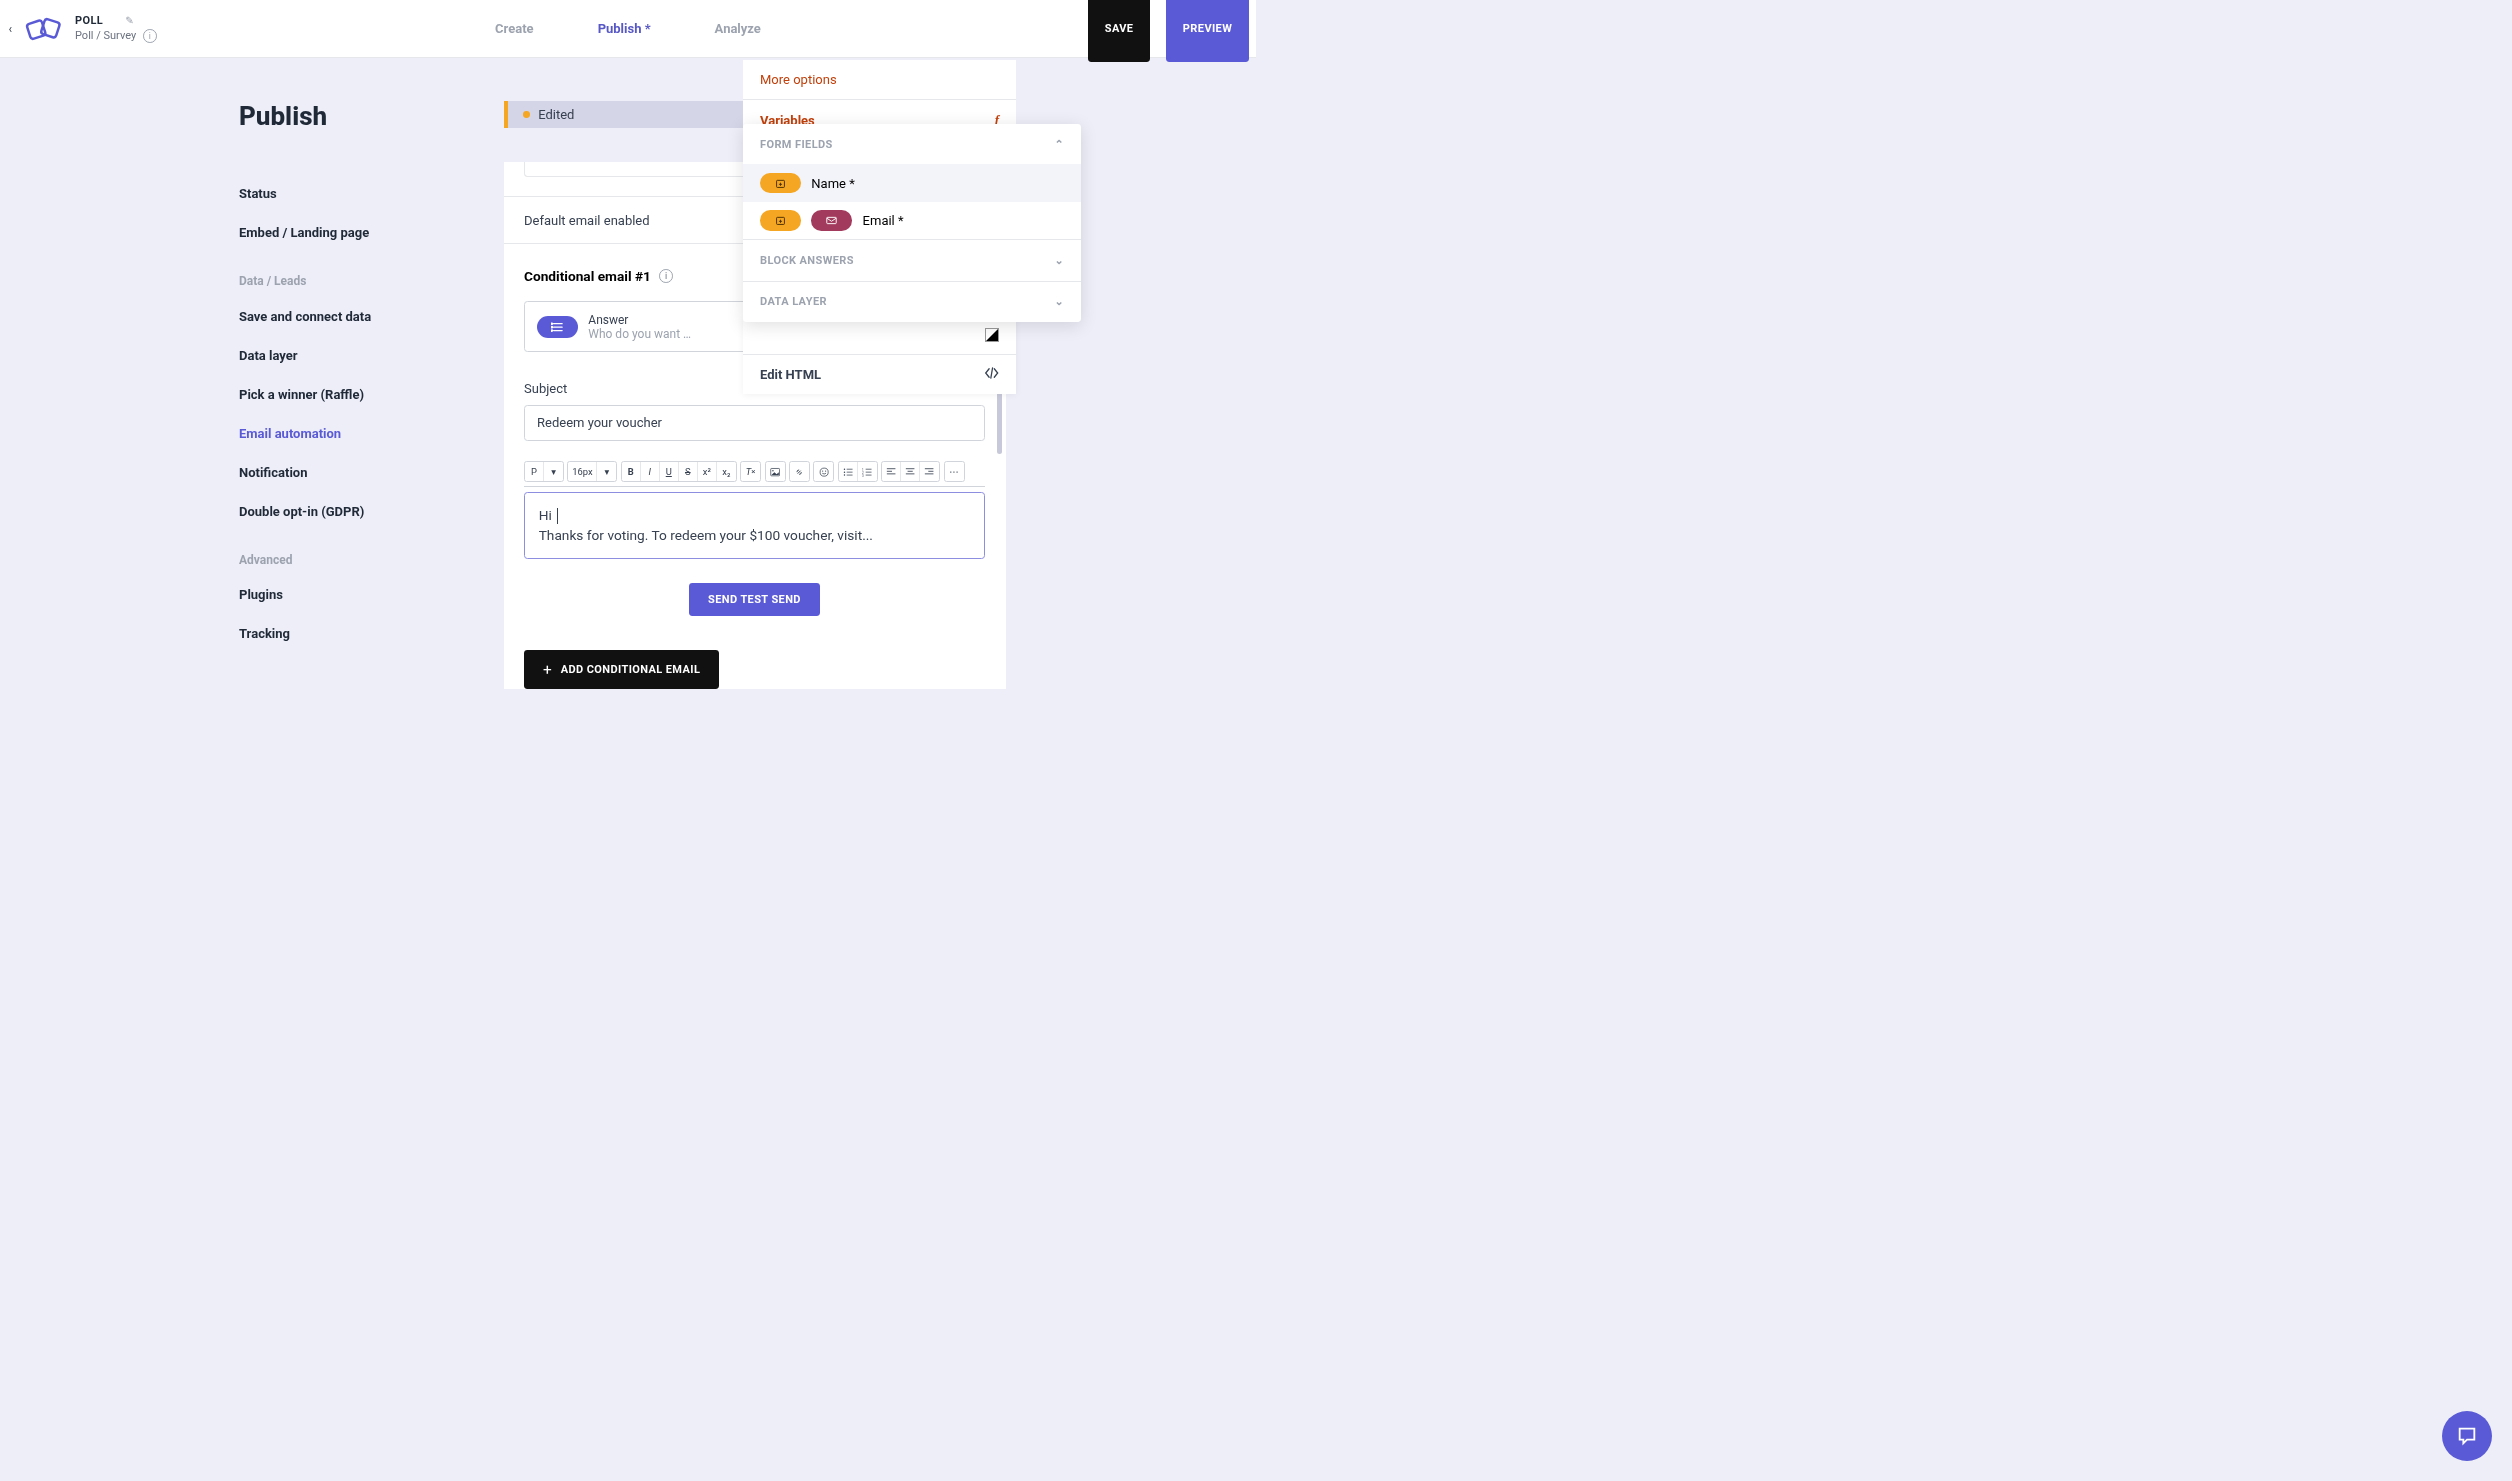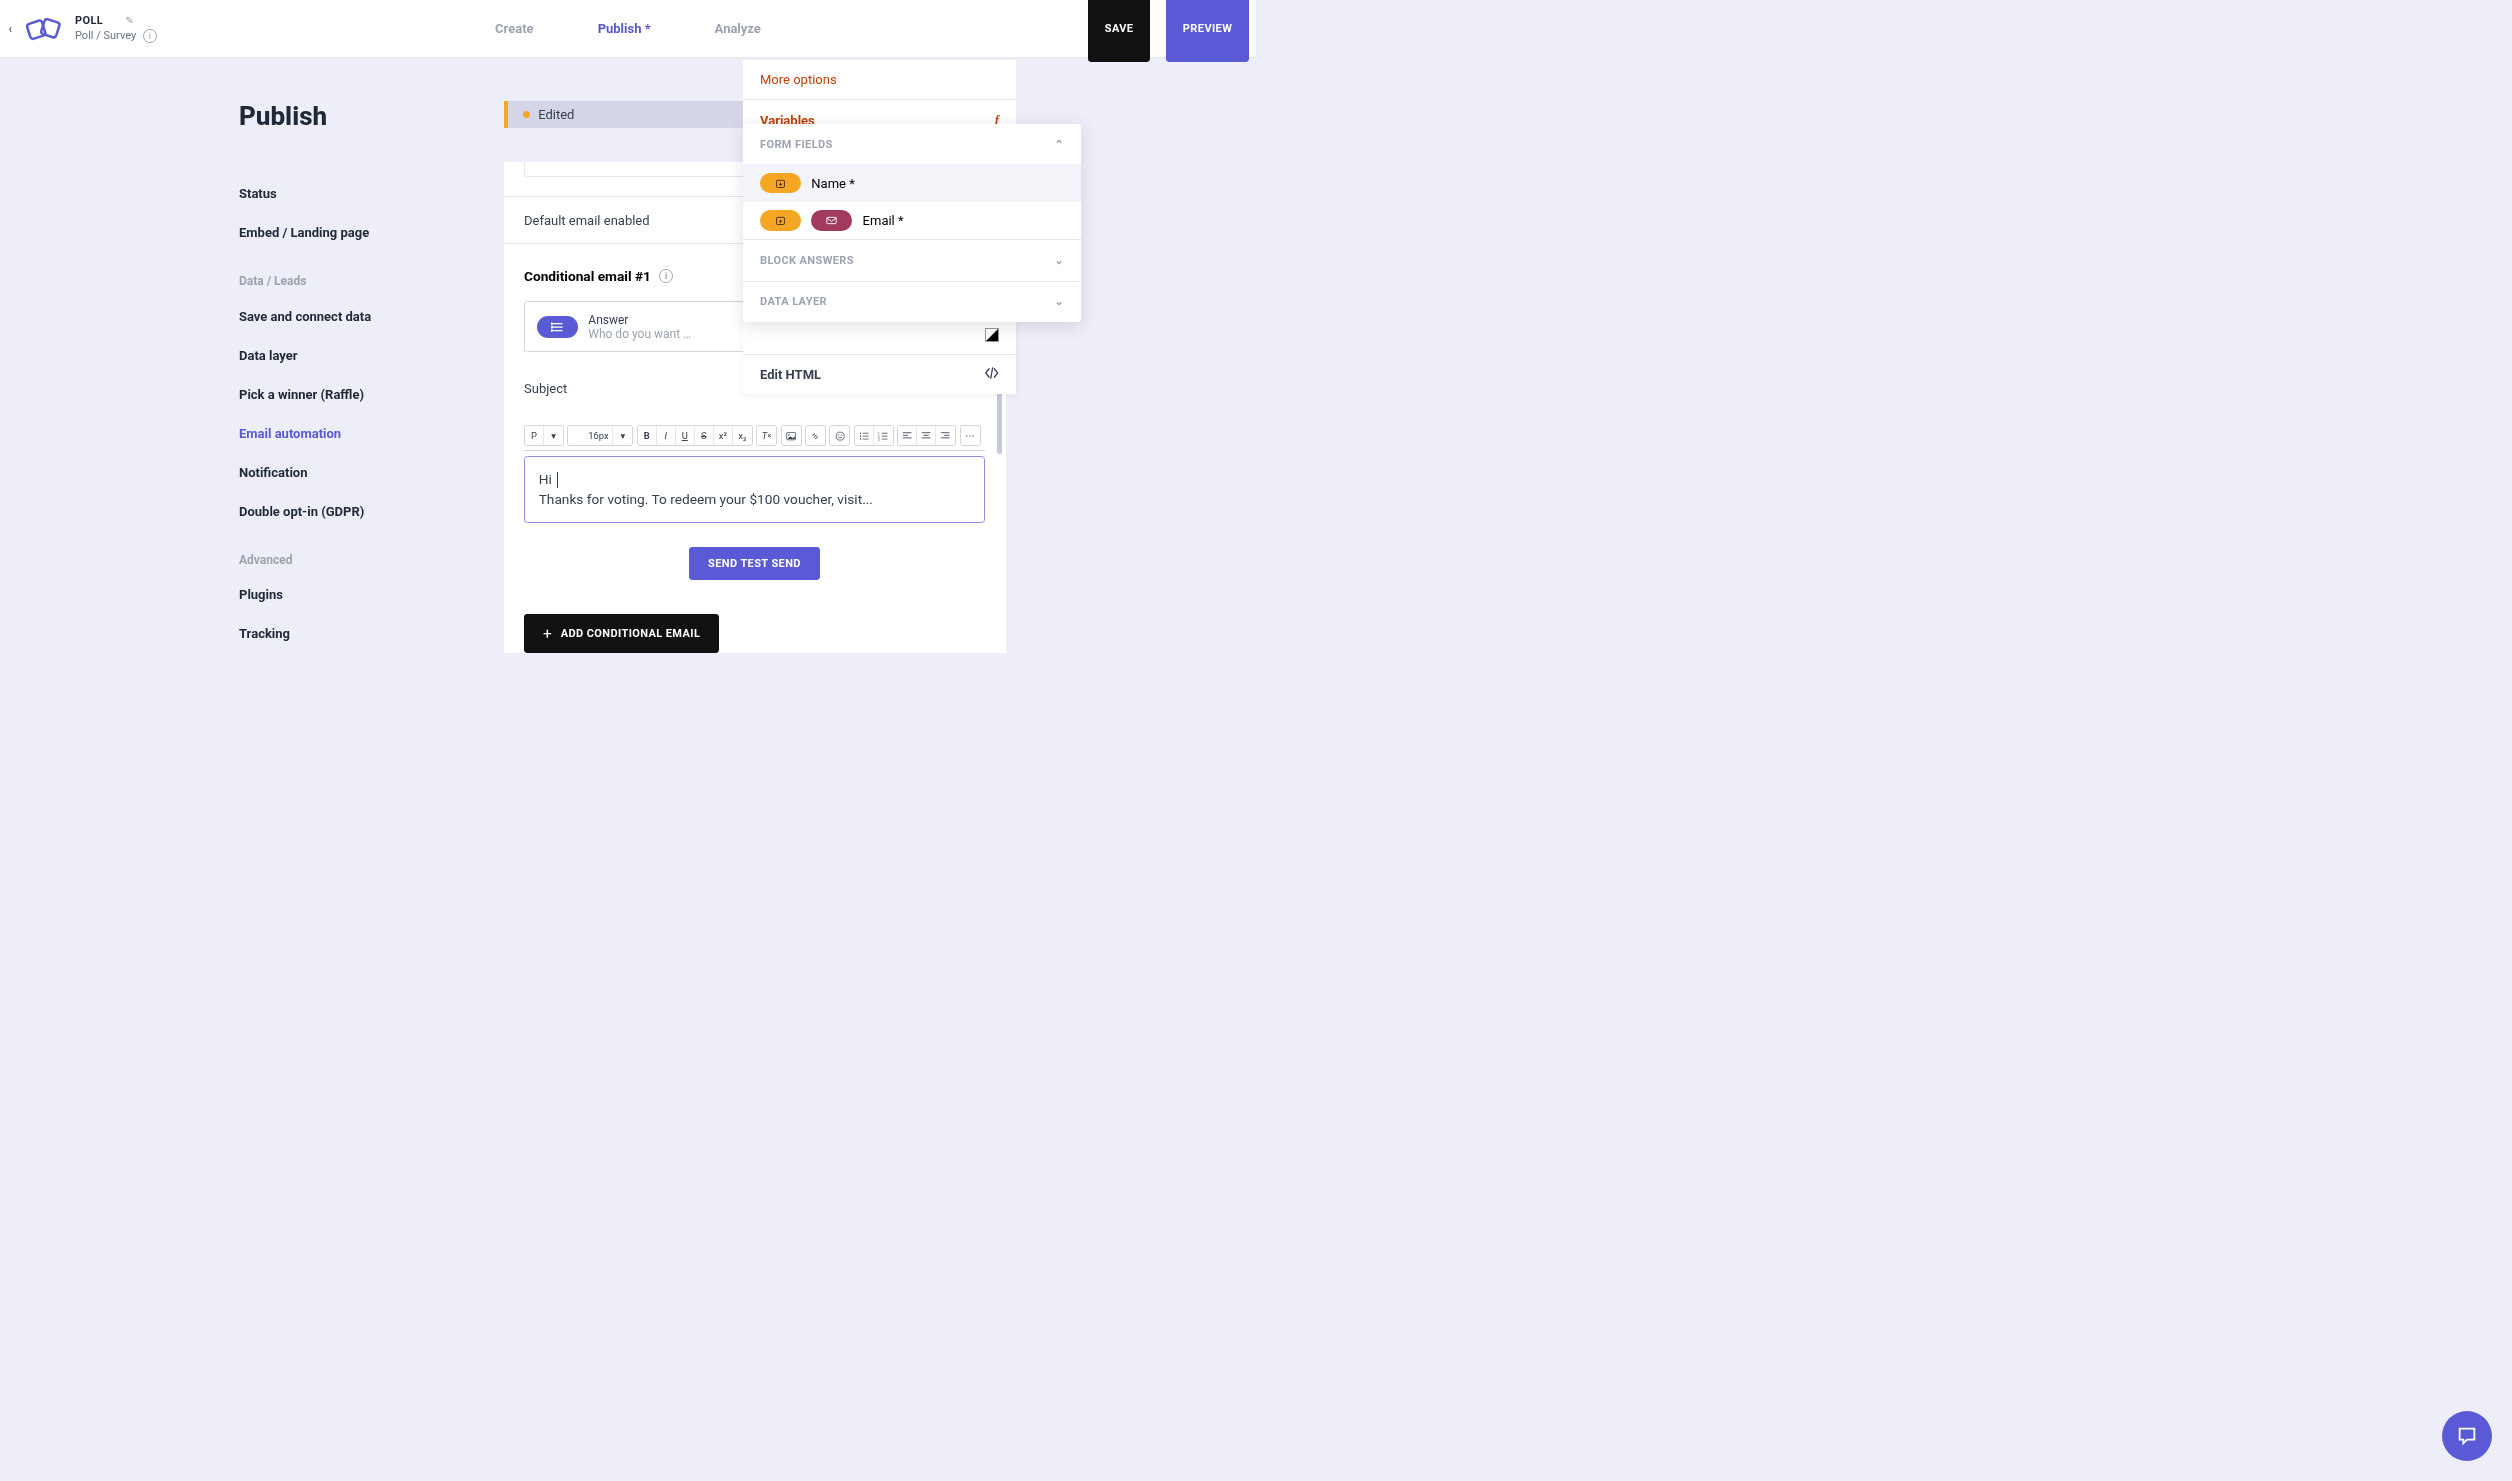--- a/index.html
+++ b/index.html
@@ -180,31 +180,34 @@
             </svg>
         </div>
         <div class="answer-text">
           <div class="answer-label">Answer</div>
           <div class="answer-placeholder">Who do you want …</div>
         </div>
         <div class="chevron-down">⌄</div>
       </div>
 
       <div class="subject-label">Subject</div>
+      <div class="subject-input">
+        <span>Redeem your voucher</span>
+      </div>
 
       <div class="rte-wrap">
         <div class="toolbar">
           <div class="tb-group">
             <div class="tb-btn">
                 <span>P</span>
               </div>
             <div class="tb-btn">▾</div>
           </div>
           <div class="tb-group">
-            <div class="tb-btn" style="min-width:29px;margin-left:16px;">
+            <div class="tb-btn" style="min-width:29px;">
                 <span>16px</span>
               </div>
             <div class="tb-btn">▾</div>
           </div>
           <div class="tb-group">
             <div class="tb-btn">
                 <b>B</b>
               </div>
             <div class="tb-btn">
                 <i>I</i>

